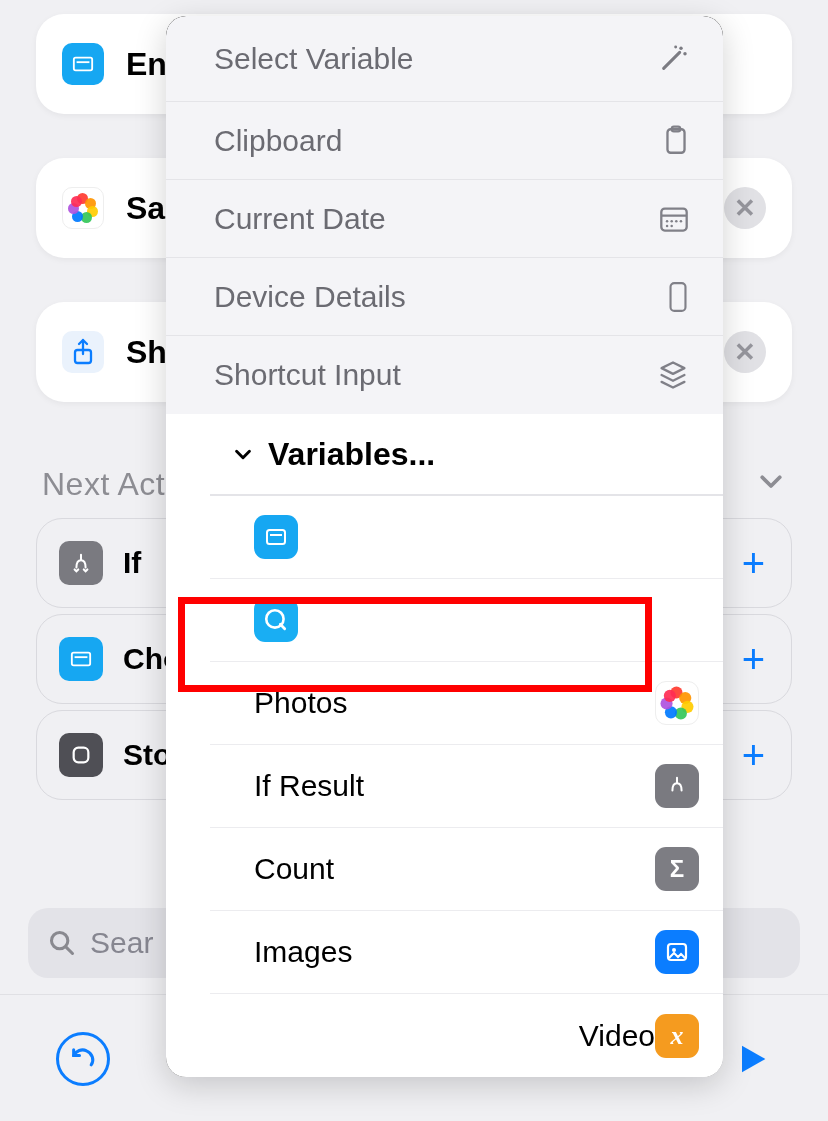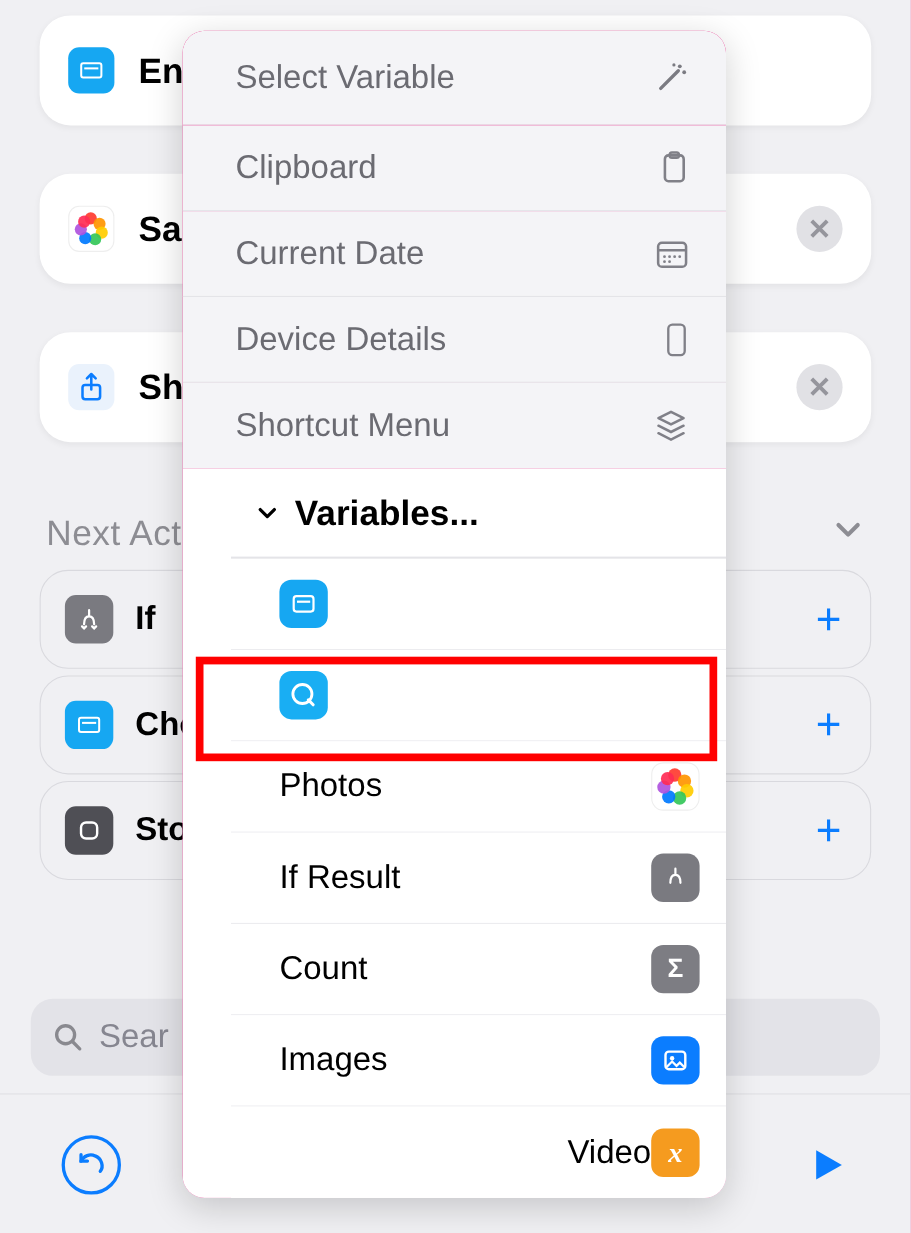--- a/index.html
+++ b/index.html
@@ -86,23 +86,23 @@
     width:54px; height:54px; border:3.5px solid #0b7dff; border-radius:50%;
     display:flex; align-items:center; justify-content:center; color:#0b7dff;
     font-size:28px;
   }
   .play-btn { color:#0b7dff; font-size:44px; }
 
   
   .popup {
     position:absolute;
     left:166px;
-    top:28px;
-    width:494px;
-    background:#ec4899;
+    top:16px;
+    width:557px;
+    background:#404040;
     border-radius:20px;
     box-shadow: 0 8px 32px rgba(0,0,0,0.18);
     overflow:hidden;
     z-index:50;
   }
   .popup-row {
     height:78px;
     display:flex; align-items:center; justify-content:space-between;
     padding:0 34px 0 48px;
     font-size:30px; color:#6b6b72;
@@ -306,21 +306,21 @@
   <div class="popup-row">
     <span>Device Details</span>
     <span class="row-icon">
       <svg width="22" height="32" viewBox="0 0 18 30">
           <rect x="2" y="2" width="14" height="26" rx="3.5" fill="none" stroke="#808088" stroke-width="2"></rect>
         </svg>
     </span>
   </div>
 
   <div class="popup-row" style="border-bottom:none;">
-    <span>Shortcut Menu</span>
+    <span>Shortcut Input</span>
     <span class="row-icon">
       <svg width="32" height="30" viewBox="0 0 28 26">
           <path d="M14 2l10 5-10 5L4 7z" fill="none" stroke="#808088" stroke-width="2" stroke-linejoin="round"></path>
           <path d="M4 13l10 5 10-5" fill="none" stroke="#808088" stroke-width="2" stroke-linecap="round"></path>
           <path d="M4 19l10 5 10-5" fill="none" stroke="#808088" stroke-width="2" stroke-linecap="round"></path>
         </svg>
     </span>
   </div>
 
   <div class="popup-section">

